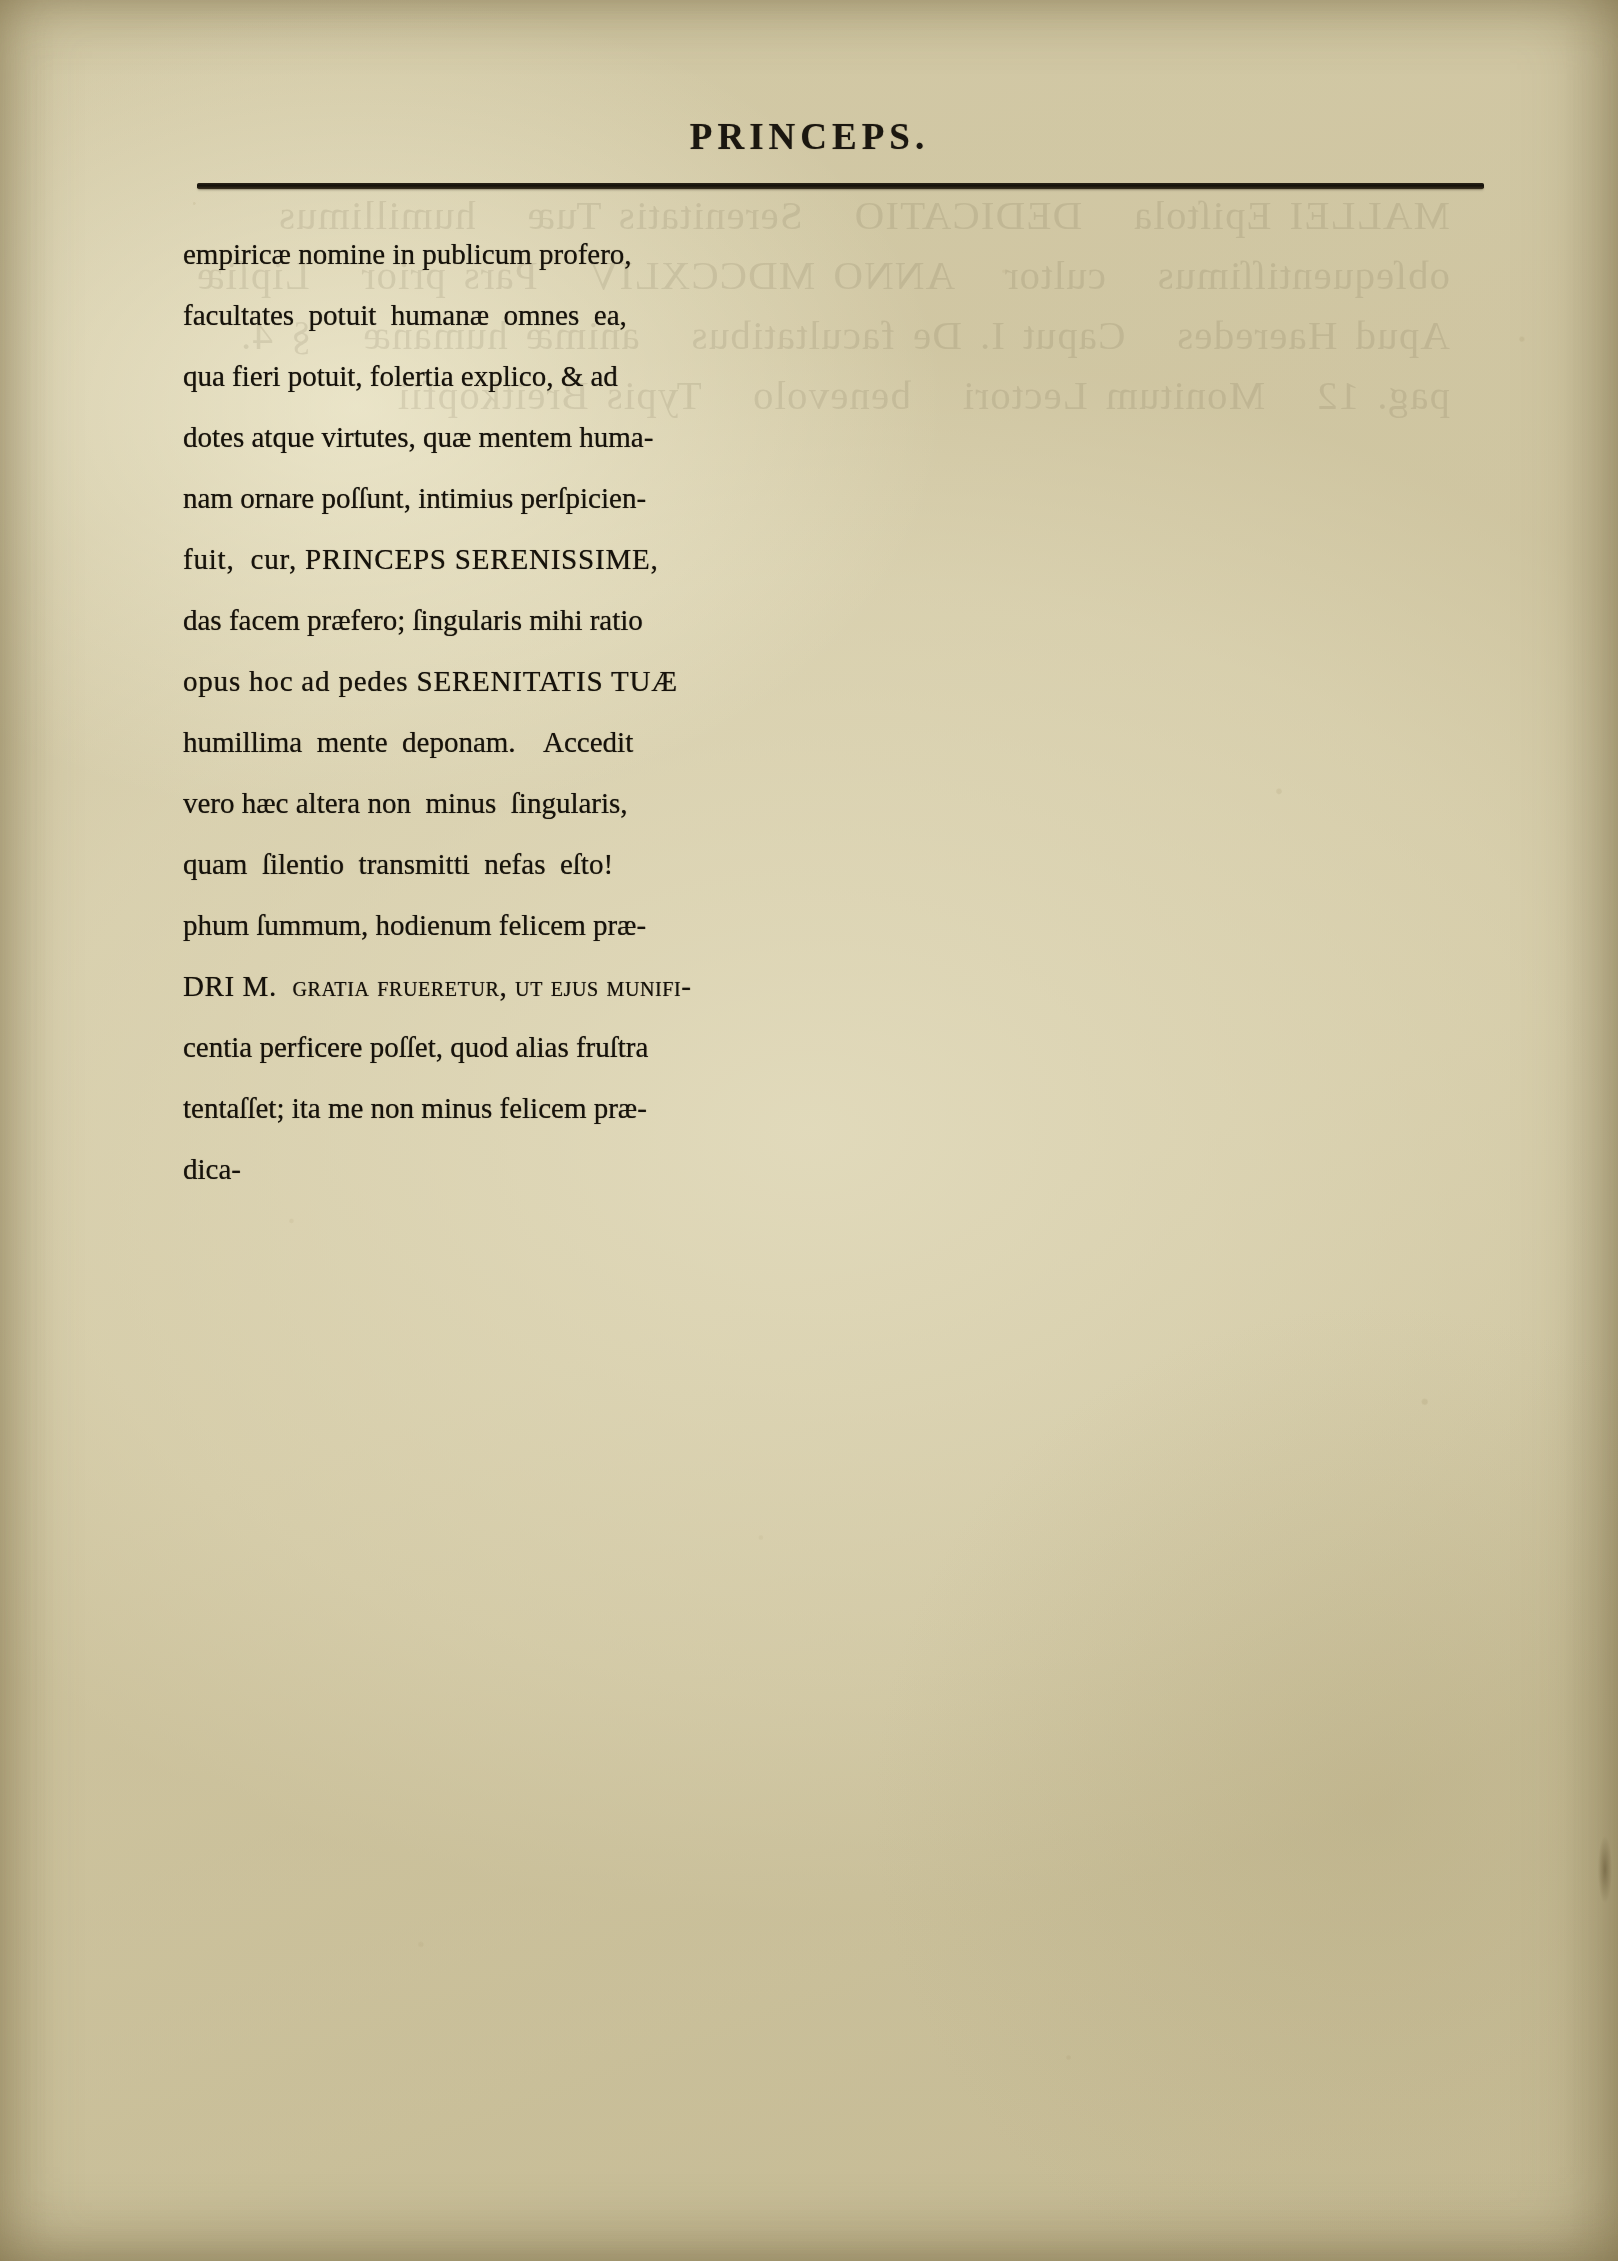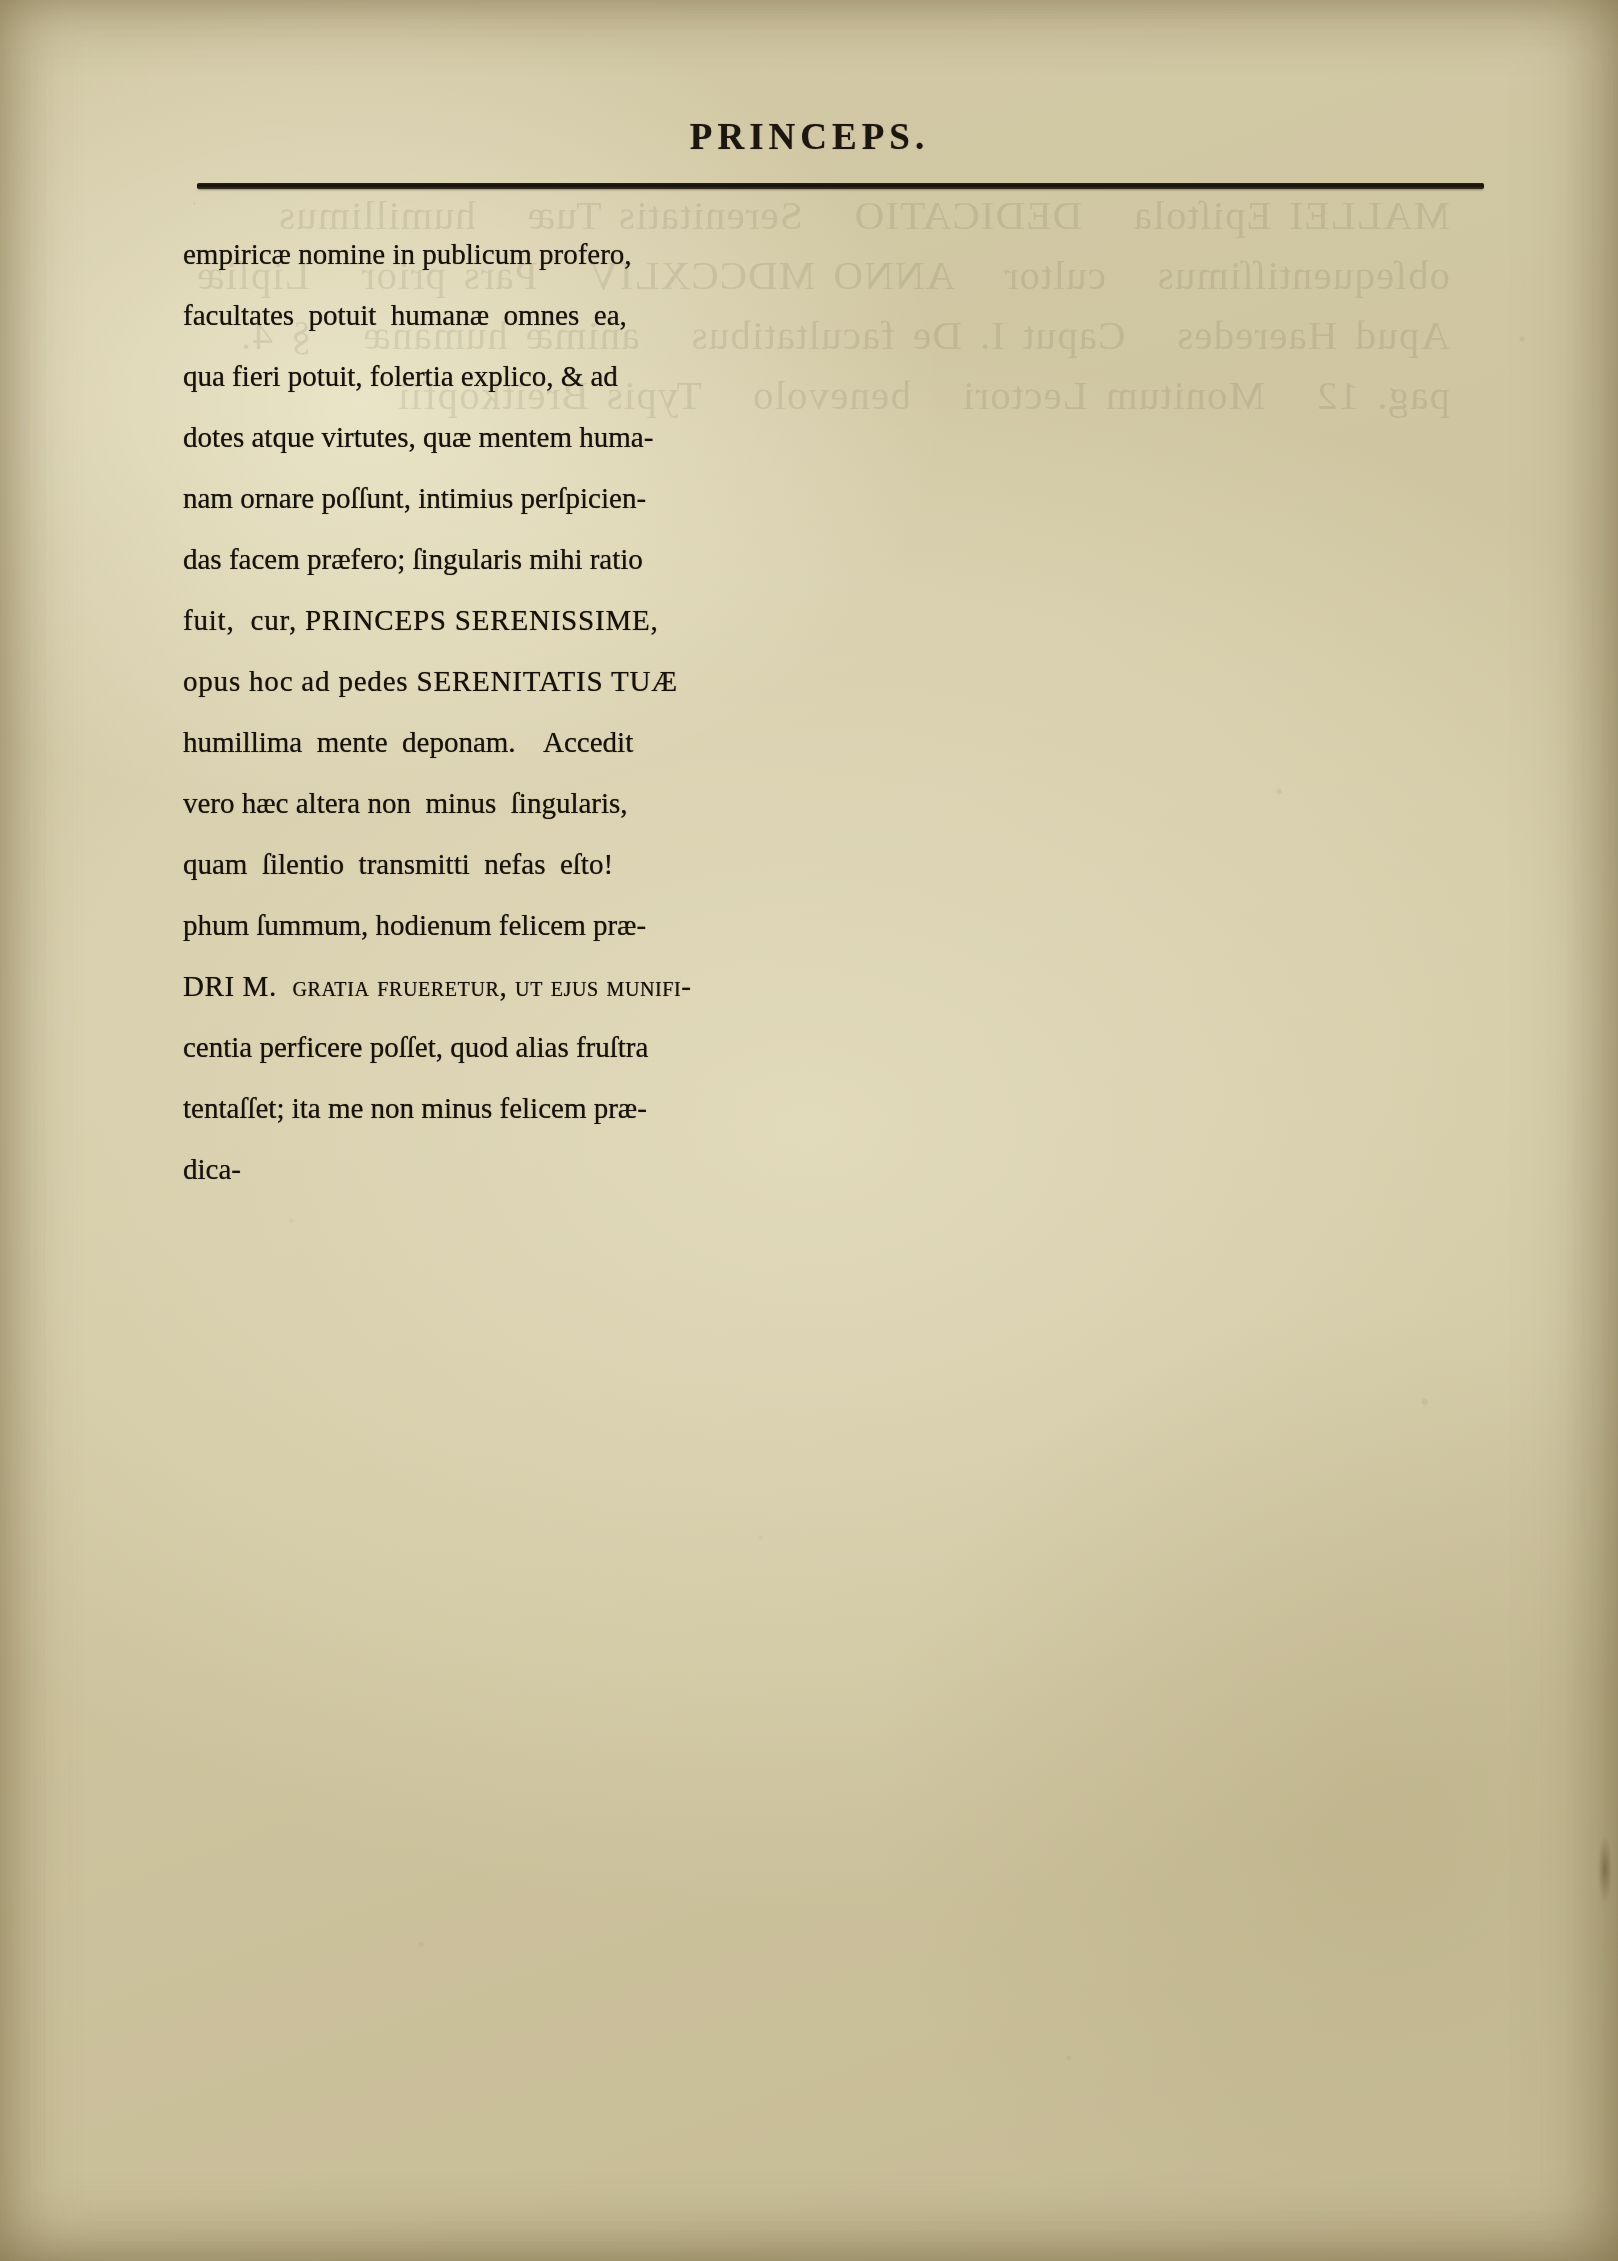--- a/index.html
+++ b/index.html
@@ -168,22 +168,22 @@
     <div class="running-head">PRINCEPS.</div>
 
     <div class="rule"></div>
 
     <div class="body-text">
       <span class="line">empiricæ nomine in publicum profero,</span>
       <span class="line">facultates  potuit  humanæ  omnes  ea,</span>
       <span class="line">qua fieri potuit, folertia explico, &amp; ad</span>
       <span class="line">dotes atque virtutes, quæ mentem huma-</span>
       <span class="line">nam ornare poſſunt, intimius perſpicien-</span>
+      <span class="line caps">fuit,  cur, PRINCEPS SERENISSIME,</span>
       <span class="line">das facem præfero; ſingularis mihi ratio</span>
-      <span class="line caps">fuit,  cur, PRINCEPS SERENISSIME,</span>
       <span class="line caps">opus hoc ad pedes SERENITATIS TUÆ</span>
       <span class="line">humillima  mente  deponam.    Accedit</span>
       <span class="line">vero hæc altera non  minus  ſingularis,</span>
       <span class="line">quam  ſilentio  transmitti  nefas  eſto!</span>
       <span class="line">phum ſummum, hodienum felicem præ-</span>
       <span class="line sc">DRI M.  gratia frueretur, ut ejus munifi-</span>
       <span class="line">centia perficere poſſet, quod alias fruſtra</span>
       <span class="line">tentaſſet; ita me non minus felicem præ-</span>
       <span class="line indent-last">dica-</span>
     </div>

